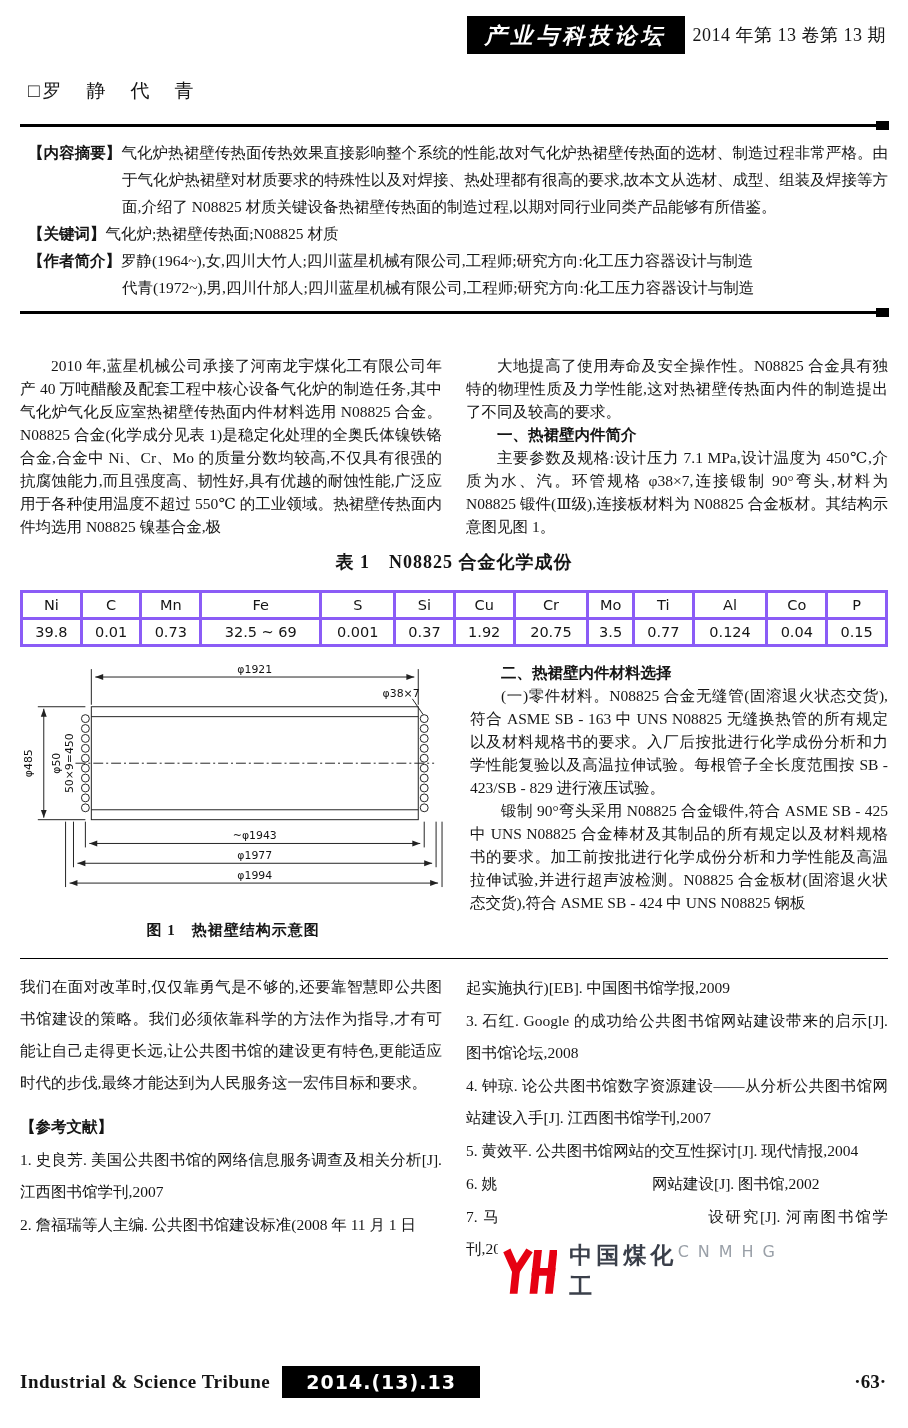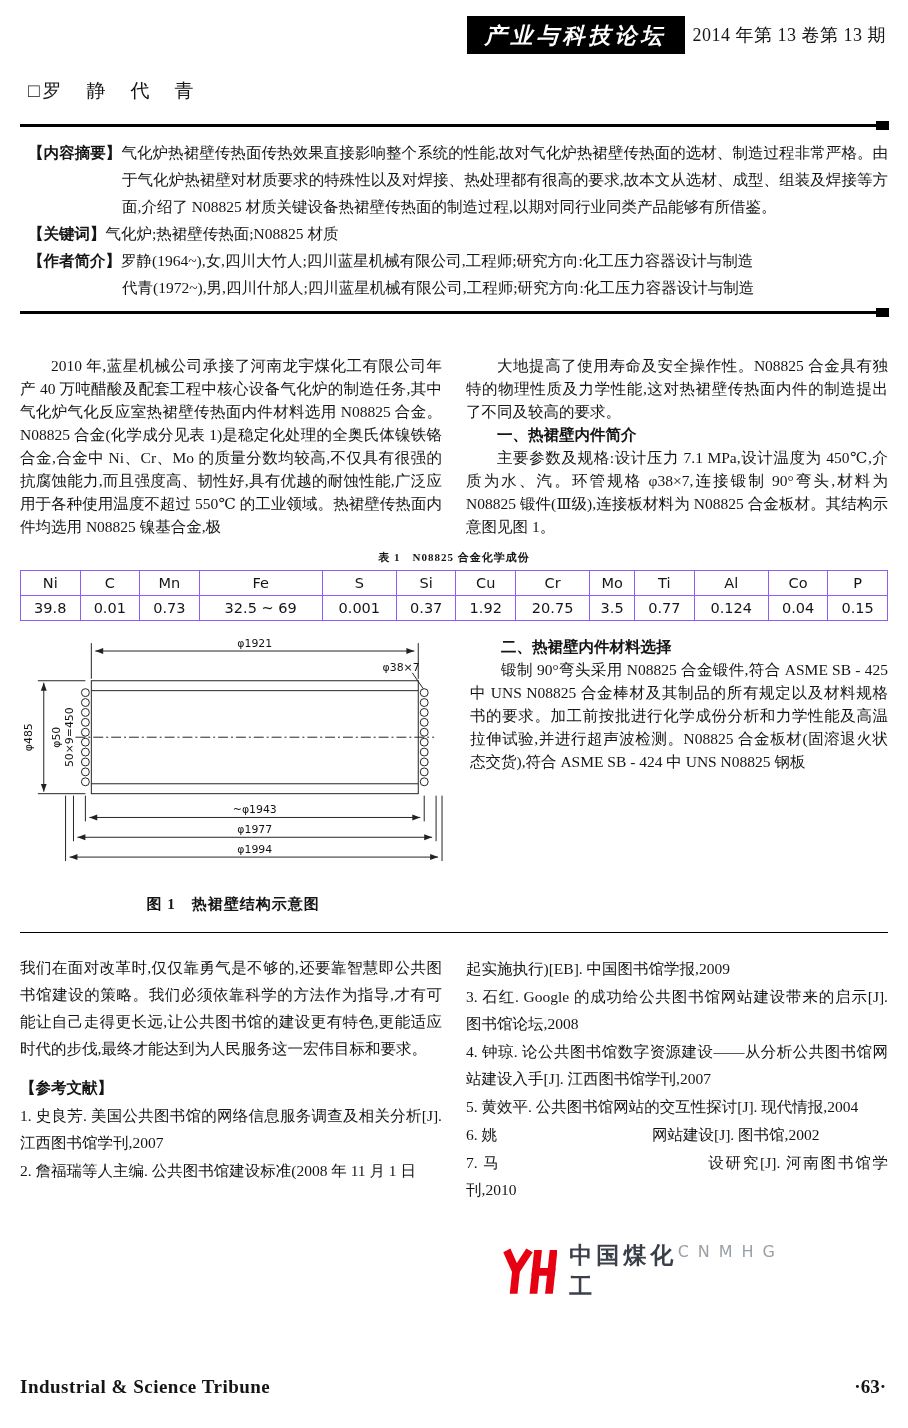--- a/index.html
+++ b/index.html
@@ -34,34 +34,34 @@
 
   
   .body-grid { display:grid; grid-template-columns:1fr 1fr; column-gap:24px; margin:0 20px; font-size:15.5px; line-height:23px; text-align:justify; }
   .body-grid.row1 { margin-top:40px; }
   .body-grid.row2 { margin-top:14px; }
   .para { text-indent:2em; }
   .sec-title { font-weight:bold; text-indent:2em; }
 
   
   .table-block { margin:12px 20px 0; }
-  .table-caption { text-align:center; font-size:11px; font-weight:bold; margin-bottom:5px; letter-spacing:1px; }
+  .table-caption { text-align:center; font-size:18px; font-weight:bold; margin-bottom:16px; letter-spacing:1px; }
   table.chem { width:100%; border-collapse:collapse; font-size:14.5px; border:1.5px solid #000; font-family:"DejaVu Sans","Liberation Sans",sans-serif; }
-  table.chem th, table.chem td { border:1px solid #8b5cf6; text-align:center; padding:4px 2px; font-weight:normal; white-space:nowrap; }
+  table.chem th, table.chem td { border:3px solid #8b5cf6; text-align:center; padding:4px 2px; font-weight:normal; white-space:nowrap; }
 
   
   .figure { text-align:center; }
   .figure svg { display:block; margin:0 auto; }
   .fig-caption { font-size:15px; font-weight:bold; margin-top:8px; letter-spacing:1px; }
 
   
   .article-divider { height:1px; background:#000; margin:16px 20px 0; }
 
   
-  .bottom-grid { margin-top:21px; line-height:27px; }
+  .bottom-grid { margin-top:12px; line-height:32px; }
   .ref-label { font-weight:bold; margin-top:12px; }
   .ref { margin-top:1px; }
 
   
   .watermark {
     position:absolute; left:498px; top:1238px; width:286px; height:66px;
     background:#fff; display:flex; align-items:center; gap:12px; padding-left:4px;
   }
   .wm-text { display:flex; flex-direction:row; }
   .wm-cn { font-size:23px; font-weight:bold; color:#3a3f4a; letter-spacing:4px; font-family:"DejaVu Sans","Liberation Sans",sans-serif; }
@@ -214,20 +214,21 @@
             <text x="237" y="180" text-anchor="middle">~φ1943</text>
             <text x="237" y="200" text-anchor="middle">φ1977</text>
             <text x="237" y="220" text-anchor="middle">φ1994</text>
           </g>
         </svg>
         <figcaption class="fig-caption">图 1　热裙壁结构示意图</figcaption>
       </figure>
     </div>
     <div>
       <p class="sec-title">二、热裙壁内件材料选择</p>
+      <p class="para">(一)零件材料。N08825 合金无缝管(固溶退火状态交货),符合 ASME SB - 163 中 UNS N08825 无缝换热管的所有规定以及材料规格书的要求。入厂后按批进行化学成份分析和力学性能复验以及高温拉伸试验。每根管子全长度范围按 SB - 423/SB - 829 进行液压试验。</p>
       <p class="para">锻制 90°弯头采用 N08825 合金锻件,符合 ASME SB - 425 中 UNS N08825 合金棒材及其制品的所有规定以及材料规格书的要求。加工前按批进行化学成份分析和力学性能及高温拉伸试验,并进行超声波检测。N08825 合金板材(固溶退火状态交货),符合 ASME SB - 424 中 UNS N08825 钢板</p>
     </div>
   </section>
 
   <div class="article-divider"></div>
 
   <section class="body-grid bottom-grid">
     <div>
       <p>我们在面对改革时,仅仅靠勇气是不够的,还要靠智慧即公共图书馆建设的策略。我们必须依靠科学的方法作为指导,才有可能让自己走得更长远,让公共图书馆的建设更有特色,更能适应时代的步伐,最终才能达到为人民服务这一宏伟目标和要求。</p>
       <p class="ref-label">【参考文献】</p>
@@ -255,16 +256,17 @@
       </g>
     </svg>
     <div class="wm-text">
       <div class="wm-cn">中国煤化工</div>
       <div class="wm-en">CNMHG</div>
     </div>
   </div>
 
   <footer class="footer">
     <span class="footer-en">Industrial &amp; Science Tribune</span>
+    <span class="footer-issue">2014.(13).13</span>
     <span class="footer-page">·63·</span>
   </footer>
 
 </div>
 
 </body></html>

